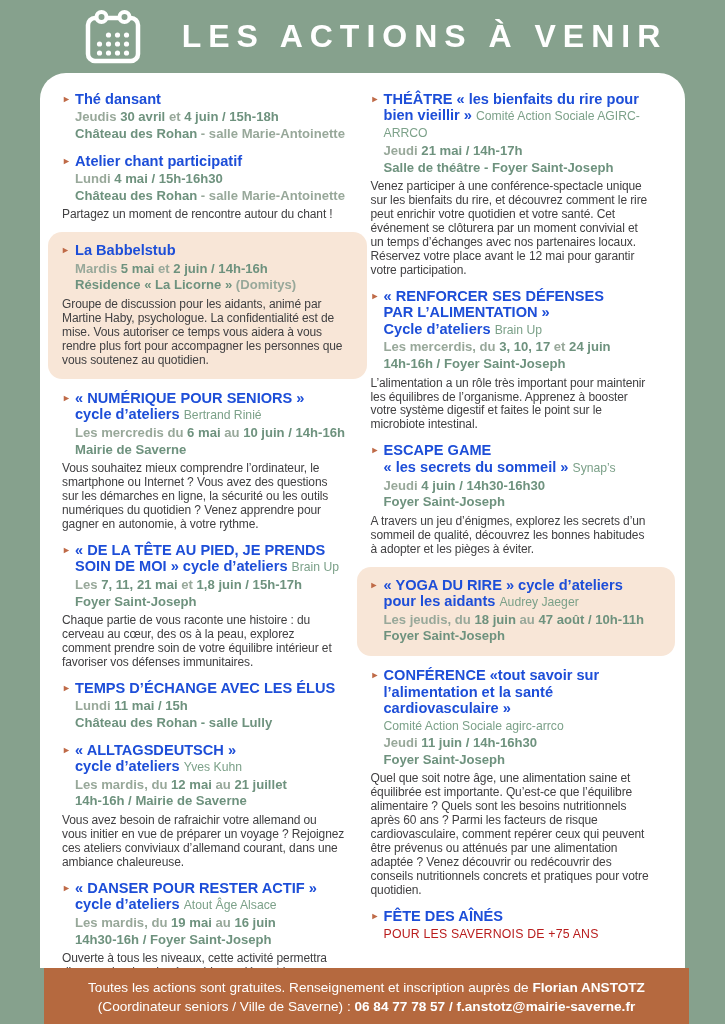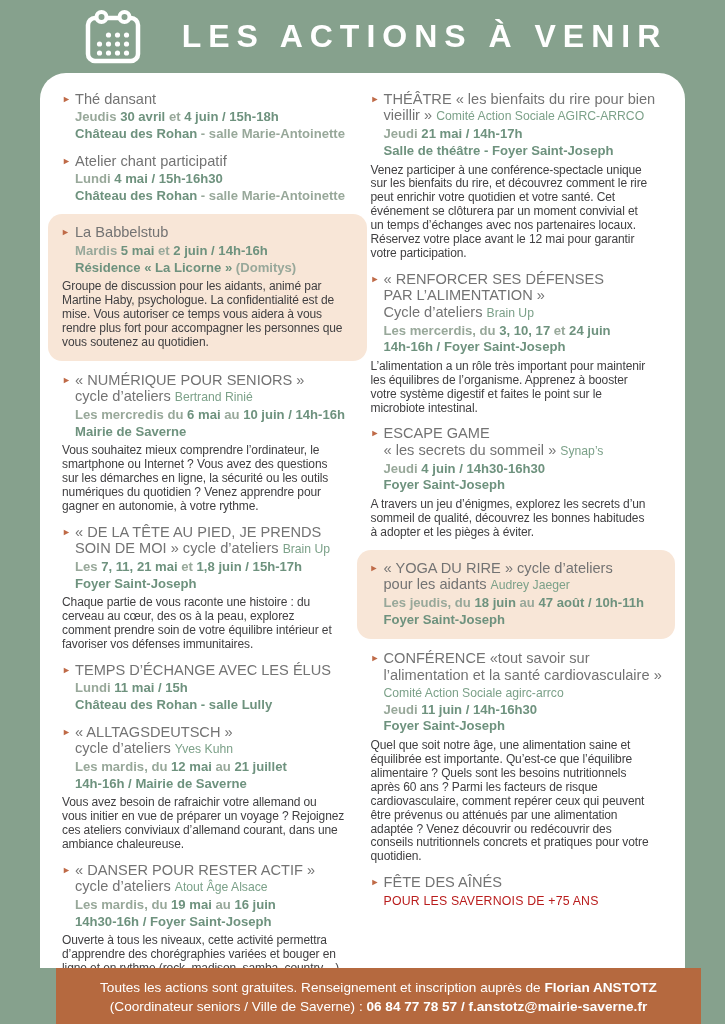--- a/index.html
+++ b/index.html
@@ -20,38 +20,38 @@
   .card{
     position:absolute;left:40px;top:73px;width:645px;height:895px;box-sizing:border-box;
     background:#ffffff;border-radius:26px 26px 0 0;
     padding:18px 22px 0 22px;display:flex;gap:16px;overflow:hidden;
   }
   .col{flex:1;min-width:0}
   
   .evt{position:relative;padding-left:13px;margin-bottom:10px}
   .evt h3{margin:0 0 2px 0;font-size:14.6px;line-height:1.13;font-weight:700}
   .arrow{position:absolute;left:0;top:3px;font-size:9px;color:#bf6a47;font-style:normal}
-  .tt{color:#737373;font-weight:400}
+  .tt{color:#1d4ed8;font-weight:700}
   .author{color:#7ca189;font-weight:400;font-size:12.2px}
   .line{font-size:13.1px;line-height:1.27}
   .m{color:#98a89a;font-weight:700}
   .s{color:#6e927e;font-weight:700}
   .c{color:#b91c1c;font-weight:400;font-size:12.3px;letter-spacing:.2px}
   .desc{
     margin:4px 10px 0 -13px;color:#414042;
     font-size:12px;line-height:1.16;letter-spacing:-0.1px;
   }
   .evt.hl{
     background:#f8e6d7;border-radius:14px;
     padding:10px 12px 11px 27px;margin:2px -12px 11px -14px;
   }
   .evt.hl .arrow{left:13px;top:13px}
   
   .ftr{
-    position:absolute;left:56px;top:968px;width:645px;height:56px;box-sizing:border-box;
+    position:absolute;left:44px;top:968px;width:645px;height:56px;box-sizing:border-box;
     background:#b5693f;color:#ffffff;text-align:center;
     font-size:13.6px;line-height:1.42;padding-top:10px;
   }
   .ftr b{font-weight:700}
 </style>
 </head>
 <body>
 
 <div class="page">
 
@@ -83,20 +83,21 @@
     <section class="col" id="col-left">
         <div class="evt">
           <h3><i class="arrow">►</i><span class="tt">Thé dansant</span></h3>
           <div class="line"><span class="m">Jeudis </span><span class="s">30 avril</span><span class="m"> et </span><span class="s">4 juin / 15h-18h</span></div>
           <div class="line"><span class="s">Château des Rohan</span><span class="m"> - salle Marie-Antoinette</span></div>
         </div>
         <div class="evt">
           <h3><i class="arrow">►</i><span class="tt">Atelier chant participatif</span></h3>
           <div class="line"><span class="m">Lundi </span><span class="s">4 mai / 15h-16h30</span></div>
           <div class="line"><span class="s">Château des Rohan</span><span class="m"> - salle Marie-Antoinette</span></div>
+          <p class="desc">Partagez un moment de rencontre autour du chant !</p>
         </div>
         <div class="evt hl">
           <h3><i class="arrow">►</i><span class="tt">La Babbelstub</span></h3>
           <div class="line"><span class="m">Mardis </span><span class="s">5 mai</span><span class="m"> et </span><span class="s">2 juin / 14h-16h</span></div>
           <div class="line"><span class="s">Résidence « La Licorne »</span><span class="m"> (Domitys)</span></div>
           <p class="desc">Groupe de discussion pour les aidants, animé par Martine Haby, psychologue. La confidentialité est de mise. Vous autoriser ce temps vous aidera à vous rendre plus fort pour accompagner les personnes que vous soutenez au quotidien.</p>
         </div>
         <div class="evt">
           <h3><i class="arrow">►</i><span class="tt">« NUMÉRIQUE POUR SENIORS »</span><br><span class="tt">cycle d’ateliers </span><span class="author">Bertrand Rinié</span></h3>
           <div class="line"><span class="m">Les mercredis du </span><span class="s">6 mai</span><span class="m"> au </span><span class="s">10 juin / 14h-16h</span></div>

